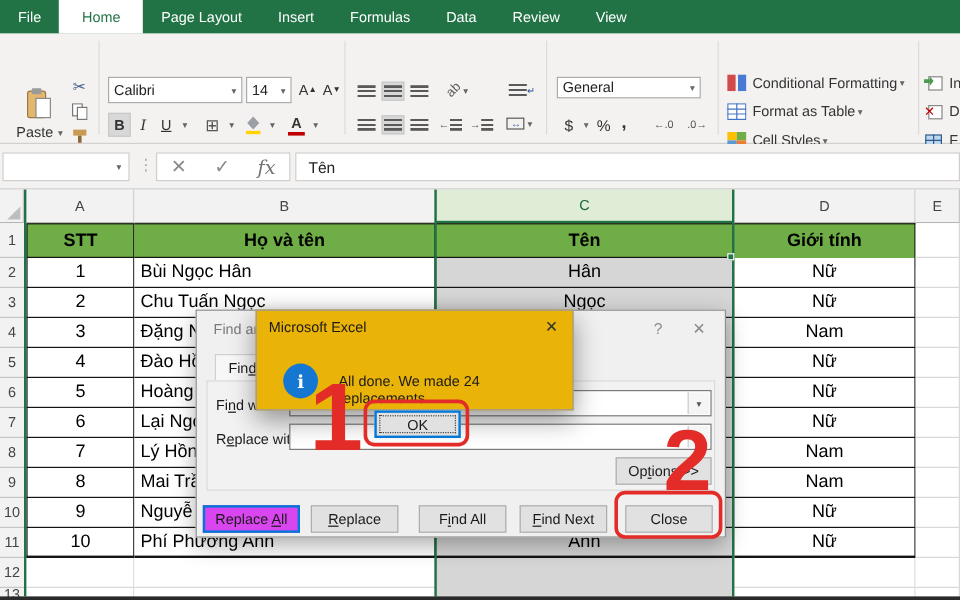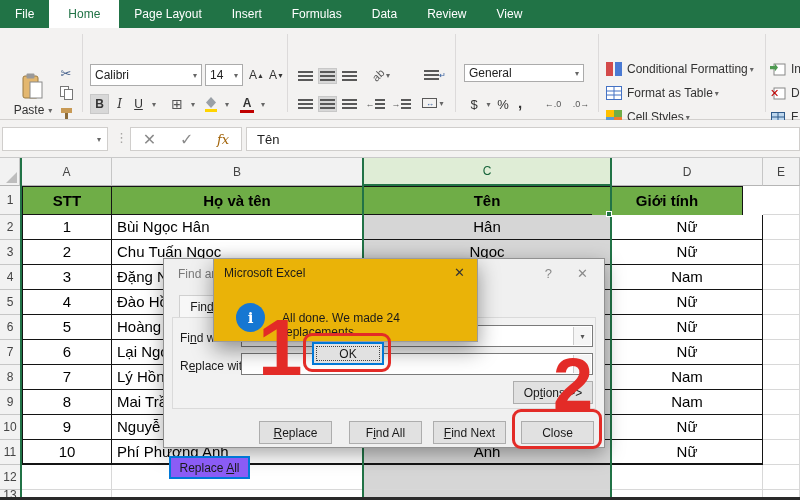--- a/index.html
+++ b/index.html
@@ -30,21 +30,21 @@
   .strow{position:absolute;left:606px;display:flex;align-items:center;font-size:12px;color:#333;}
   .cellrow{position:absolute;left:770px;display:flex;align-items:center;font-size:12px;color:#333;}
 
   
   .fbar{position:absolute;left:0;top:120px;width:800px;height:38px;background:#F3F2F1;border-bottom:1px solid #C9C9C9;}
   .namebox{position:absolute;left:2px;top:7px;width:106px;height:24px;background:#fff;border:1px solid #D0CECC;
            display:flex;align-items:center;justify-content:space-between;padding:0 6px;font-size:12px;}
   .vdots{position:absolute;left:115px;top:10px;color:#A8A6A4;font-size:13px;letter-spacing:0;}
   .fbtns{position:absolute;left:130px;top:7px;width:112px;height:24px;background:#fff;border:1px solid #D0CECC;
          display:flex;align-items:center;justify-content:space-around;color:#8a8a8a;}
-  .fx{font-family:"DejaVu Serif",serif;font-style:italic;font-size:13px;color:#a16207;}
+  .fx{font-family:"DejaVu Serif",serif;font-style:italic;font-size:16px;color:#737373;}
   .finput{position:absolute;left:246px;top:7px;width:554px;height:24px;background:#fff;border:1px solid #D0CECC;
           display:flex;align-items:center;padding:0 10px;font-size:13px;color:#222;}
 
   
   .colhdr{position:absolute;top:158px;height:28px;background:#F2F2F2;border-right:1px solid #C6C6C6;border-bottom:1px solid #B5B5B5;
           display:flex;align-items:center;justify-content:center;font-size:12px;color:#444;}
   .colhdr.selcol{background:#DFEDD6;border-bottom:2px solid #217346;color:#17643A;}
   .rowhdr{position:absolute;left:0;width:20px;background:#F2F2F2;border-bottom:1px solid #C6C6C6;
           display:flex;align-items:center;justify-content:center;font-size:12px;color:#444;}
   .selall{position:absolute;left:0;top:158px;width:20px;height:28px;background:#F2F2F2;border-right:1px solid #C6C6C6;border-bottom:1px solid #B5B5B5;}
@@ -68,21 +68,21 @@
   .fdlg .title{position:absolute;left:14px;top:8px;color:#7a7a7a;}
   .fdlg .winbtn{position:absolute;top:7px;color:#8a8a8a;font-size:13px;}
   .ftab{position:absolute;left:15px;top:36px;width:46px;height:23px;background:#F7F7F7;border:1px solid #D0D0D0;border-bottom:none;
         display:flex;align-items:center;justify-content:center;}
   .fframe{position:absolute;left:8px;top:58px;width:424px;height:92px;border:1px solid #DADADA;background:#F2F2F2;}
   .flabel{position:absolute;left:16px;}
   .fcombo{position:absolute;left:77px;width:352px;height:22px;background:#fff;border:1px solid #7A7A7A;}
   .fcombo .drop{position:absolute;right:1px;top:1px;width:18px;height:18px;background:#F5F5F5;border-left:1px solid #CCC;
         display:flex;align-items:center;justify-content:center;color:#555;font-size:8px;}
   .fbtn{position:absolute;height:23px;background:#E1E1E1;border:1px solid #ADADAD;display:flex;align-items:center;justify-content:center;font-size:12px;}
-  .fbtn.deffocus{border:2px solid #0078D7;background:#8b5cf6;margin-top:35px;}
+  .fbtn.deffocus{border:2px solid #0078D7;background:#d946ef;}
 
   
   .mbox{position:absolute;left:213px;top:258px;width:265px;height:84px;background:#eab308;border:1px solid #9B9B9B;
         box-shadow:0 8px 20px rgba(0,0,0,.4);z-index:20;color:#1a1a1a;}
   .mbox .mtitle{position:absolute;left:10px;top:7px;font-size:12px;}
   .mbox .mclose{position:absolute;right:12px;top:6px;font-size:13px;color:#333;}
   .infoicon{position:absolute;left:22px;top:44px;width:29px;height:29px;border-radius:50%;background:#1677D2;color:#fff;
         display:flex;align-items:center;justify-content:center;font-size:15px;font-weight:bold;font-family:"DejaVu Serif",serif;}
   .mmsg{position:absolute;left:68px;top:52px;font-size:12px;}
   .okbtn{position:absolute;left:98px;top:83px;width:72px;height:23px;background:#E1E1E1;border:2px solid #0078D7;
@@ -310,21 +310,21 @@
       <div class="rowhdr" style="top: 340px; height: 25px;">7</div>
       <div class="rowhdr" style="top: 365px; height: 25px;">8</div>
       <div class="rowhdr" style="top: 390px; height: 25px;">9</div>
       <div class="rowhdr" style="top: 415px; height: 25px;">10</div>
       <div class="rowhdr" style="top: 440px; height: 25px;">11</div>
       <div class="rowhdr" style="top: 465px; height: 25px;">12</div>
       <div class="rowhdr" style="top: 490px; height: 10px;">13</div>
       <div class="cell hdr bleft center" style="left: 22px; top: 186px; width: 90px; height: 29px; line-height: 27px;">STT</div>
       <div class="cell hdr center" style="left: 112px; top: 186px; width: 251px; height: 29px; line-height: 27px;">Họ và tên</div>
       <div class="cell hdr center" style="left: 363px; top: 186px; width: 249px; height: 29px; line-height: 27px;">Tên</div>
-      <div class="cell hdr center" style="left: 592px; top: 186px; width: 151px; height: 37px; line-height: 27px;">Giới tính</div>
+      <div class="cell hdr center" style="left: 612px; top: 186px; width: 151px; height: 37px; line-height: 27px;">Giới tính</div>
       <div class="cell plain center" style="left: 763px; top: 186px; width: 37px; height: 29px; line-height: 27px;"></div>
       <div class="cell tbl bleft center" style="left: 22px; top: 215px; width: 90px; height: 25px; line-height: 23px;">1</div>
       <div class="cell tbl left" style="left: 112px; top: 215px; width: 251px; height: 25px; line-height: 23px;">Bùi Ngọc Hân</div>
       <div class="cell tbl selgrey center" style="left: 363px; top: 215px; width: 249px; height: 25px; line-height: 23px;">Hân</div>
       <div class="cell tbl center" style="left: 612px; top: 215px; width: 151px; height: 25px; line-height: 23px;">Nữ</div>
       <div class="cell plain center" style="left: 763px; top: 215px; width: 37px; height: 25px; line-height: 23px;"></div>
       <div class="cell tbl bleft center" style="left: 22px; top: 240px; width: 90px; height: 25px; line-height: 23px;">2</div>
       <div class="cell tbl left" style="left: 112px; top: 240px; width: 251px; height: 25px; line-height: 23px;">Chu Tuấn Ngọc</div>
       <div class="cell tbl selgrey center" style="left: 363px; top: 240px; width: 249px; height: 25px; line-height: 23px;">Ngọc</div>
       <div class="cell tbl center" style="left: 612px; top: 240px; width: 151px; height: 25px; line-height: 23px;">Nữ</div>

